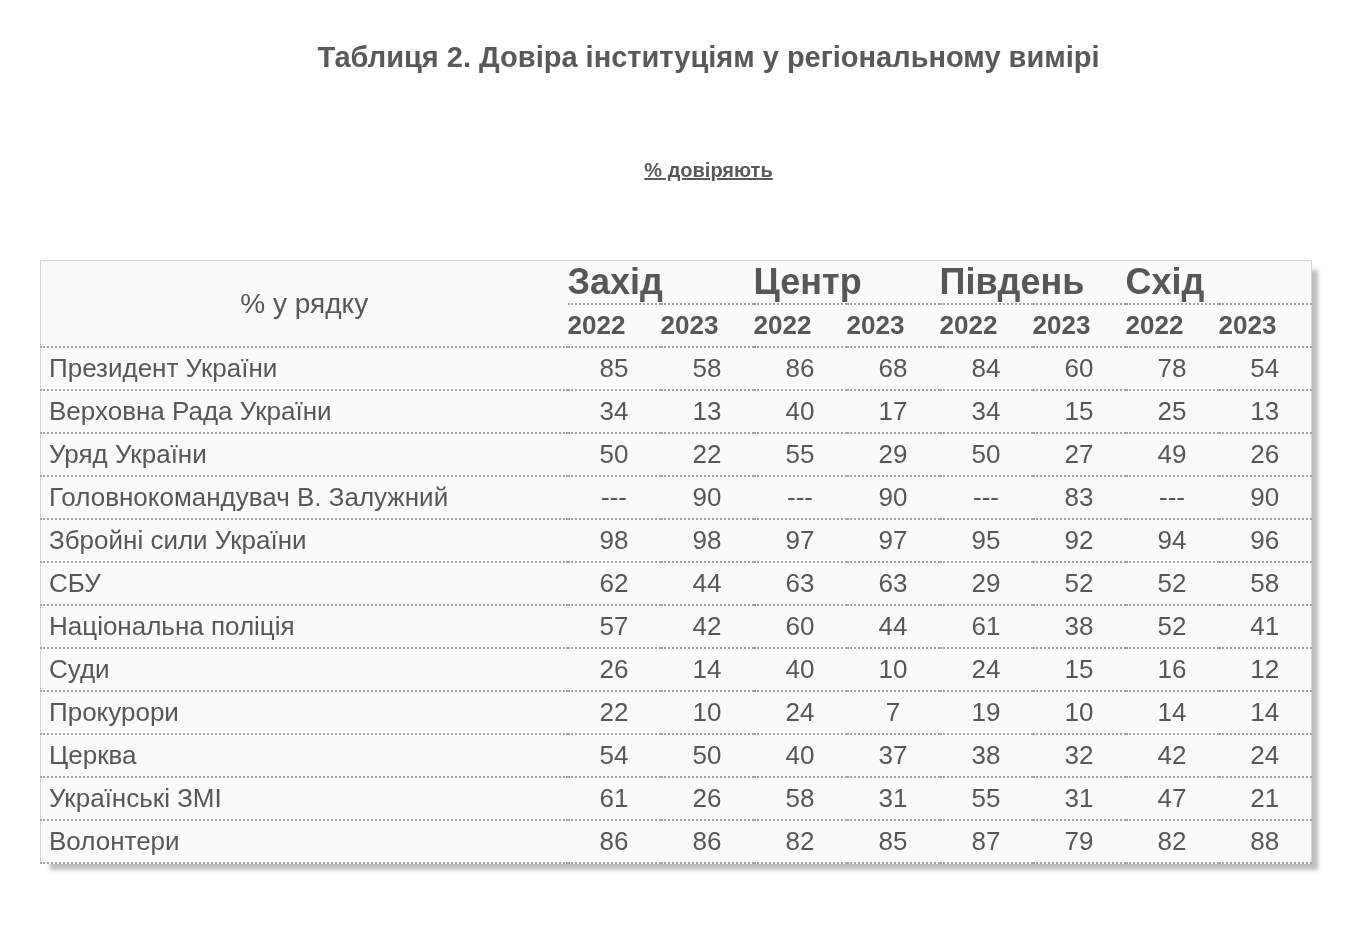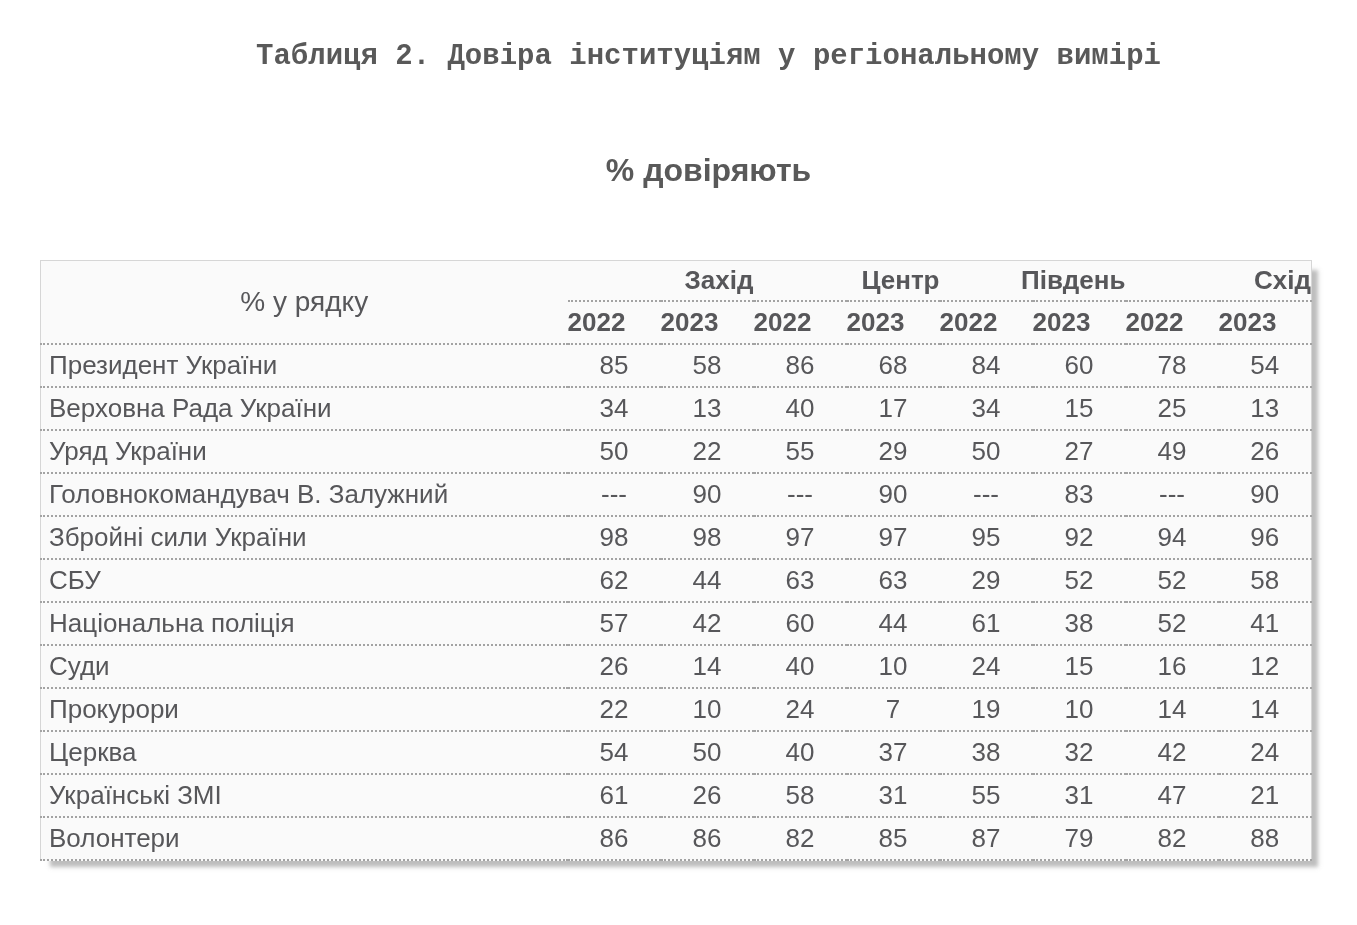--- a/index.html
+++ b/index.html
@@ -22,28 +22,28 @@
   .head-wrap{
     margin-left:60px;
     text-align:center;
   }
   h1.title{
     margin:40px 0 0 0;
     font-size:29px;
     line-height:34px;
     font-weight:bold;
     color:var(--title);
-    font-family:Liberation Mono, monospace;
   }
   h2.subtitle{
     margin:80px 0 0 0;
-    font-size:32px;
+    font-size:20px;
     line-height:32px;
     font-weight:bold;
     color:var(--title);
+    text-decoration:underline;
   }
   table.stats-table{
     margin:74px 0 0 40px;
     width:1271px;
     border-collapse:collapse;
     background:var(--table-bg);
     border:1px solid var(--outer-border);
     border-bottom:none;
     box-shadow:8px 8px 4px -2px rgba(125,125,125,0.5);
     font-size:26px;
@@ -59,23 +59,23 @@
     white-space:nowrap;
     overflow:hidden;
   }
   th.corner{
     text-align:center;
     border-bottom:2px dotted var(--dotted);
     font-size:28px;
   }
   th.group{
     height:40px;
-    text-align:right;
-    font-weight:bold;
-    font-size:26px;
+    text-align:left;
+    font-weight:bold;
+    font-size:36px;
     border-bottom:2px dotted var(--dotted);
   }
   th.year{
     height:43px;
     text-align:left;
     border-bottom:2px dotted var(--dotted);
     font-weight:bold;
   }
   td.rowlabel{
     height:43px;

